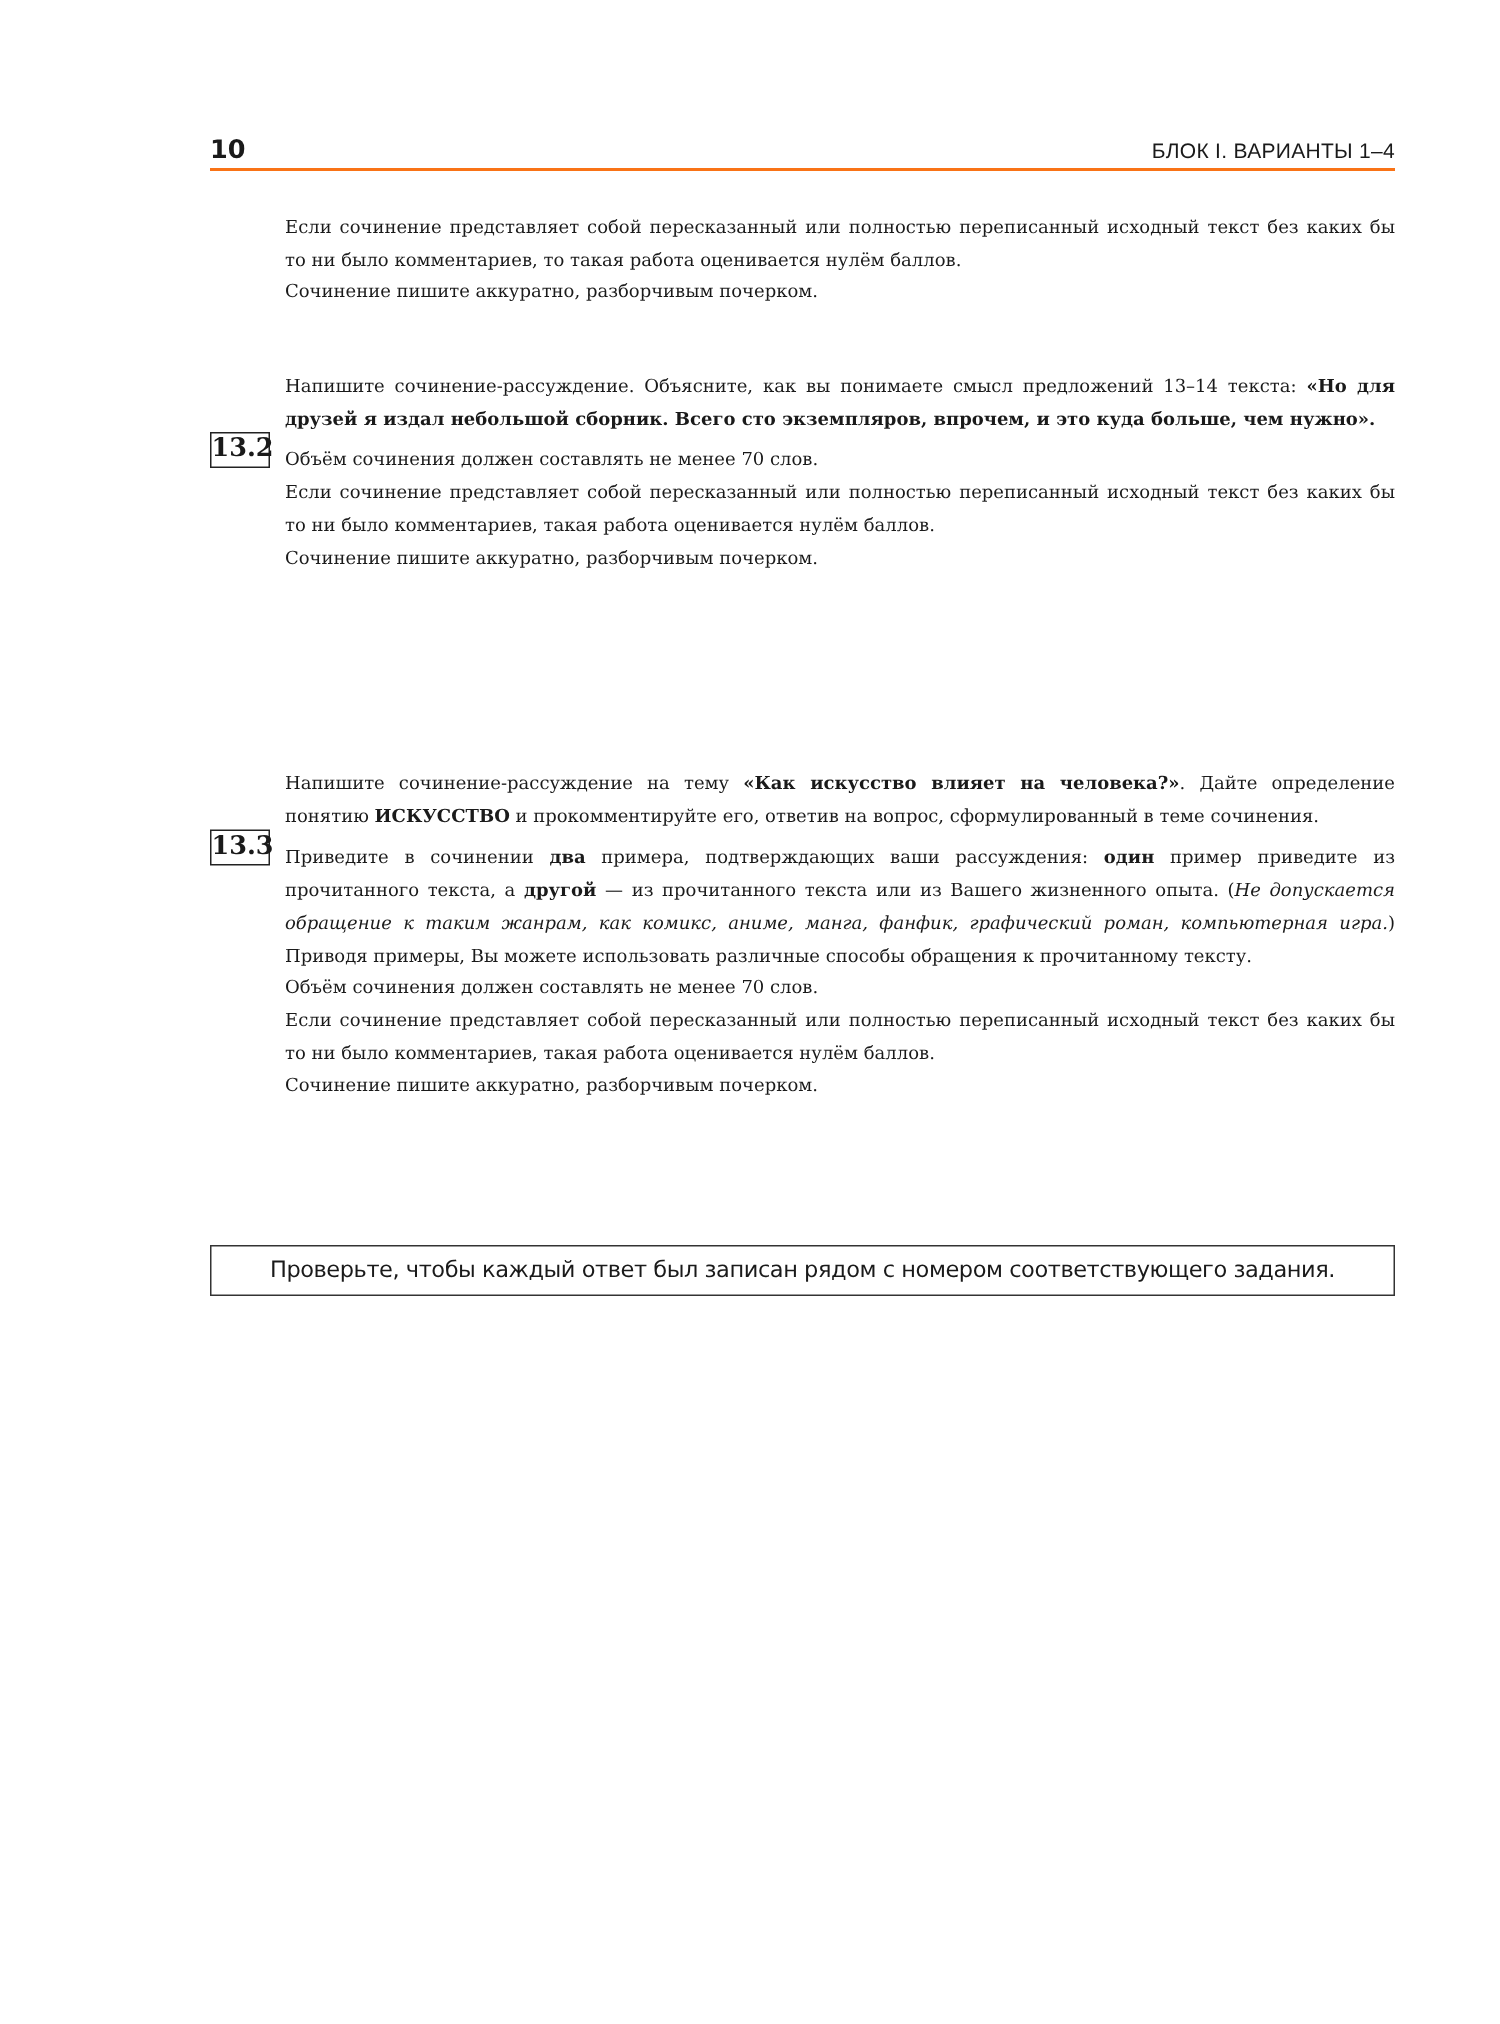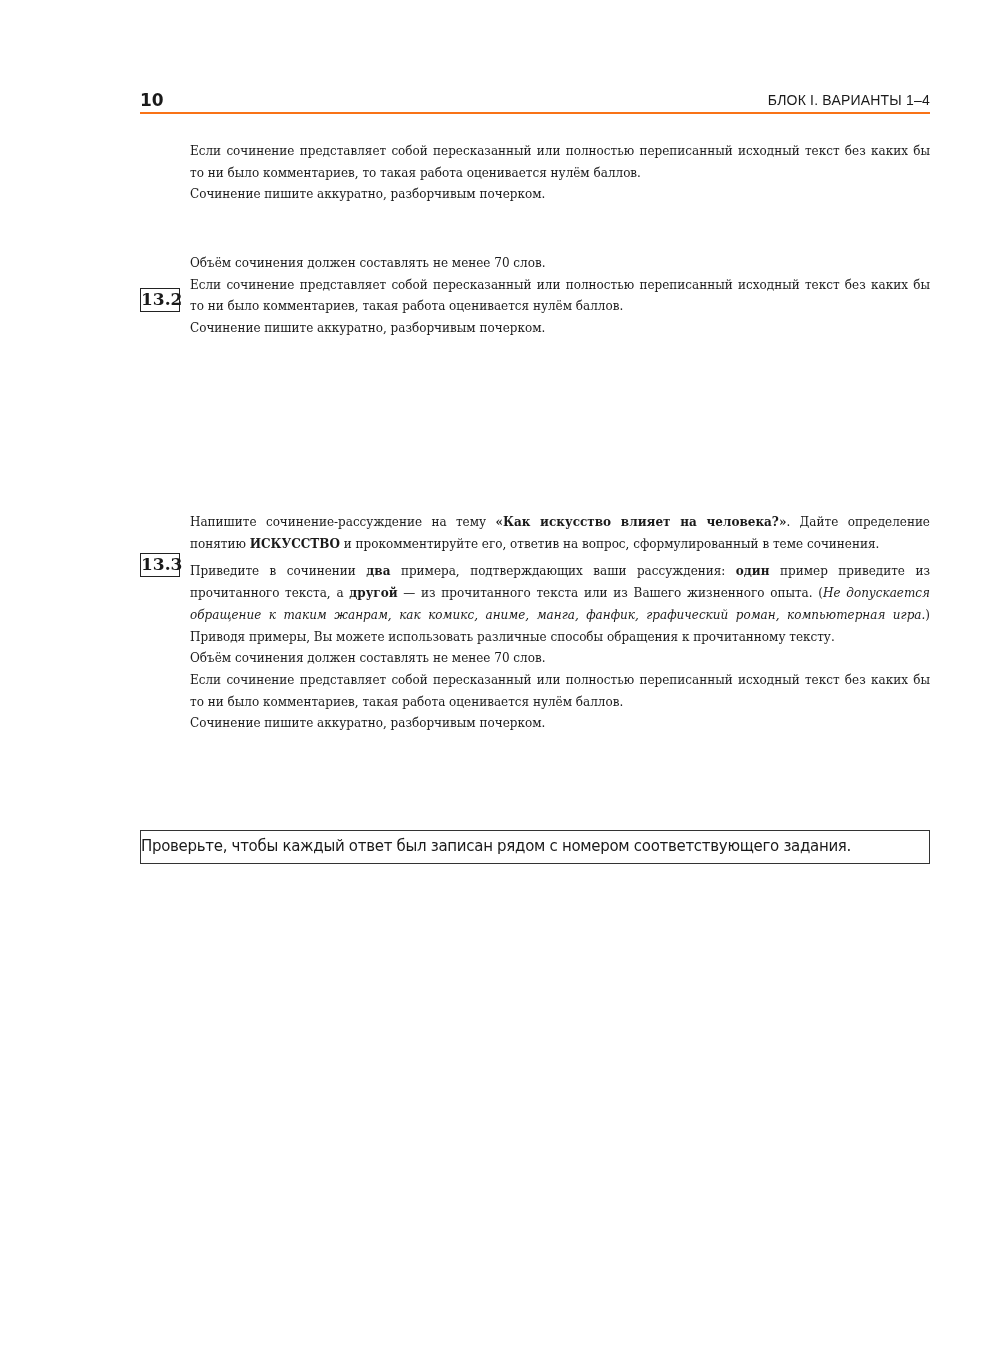--- a/index.html
+++ b/index.html
@@ -6,37 +6,38 @@
   body { width: 1000px; height: 1349px; position: relative; overflow: hidden; color: #1a1a1a; }
   .header { position: absolute; left: 140px; top: 88px; width: 790px; height: 24px; border-bottom: 2px solid #f97316; }
   .page-num { position: absolute; left: 0; top: 2px; font-family: "DejaVu Sans", sans-serif; font-weight: bold; font-size: 17px; }
   .running-head { position: absolute; right: 0; top: 4px; font-family: "Liberation Sans", sans-serif; font-size: 14px; letter-spacing: 0.2px; }
   .body { position: absolute; left: 190px; width: 740px; font-family: "DejaVu Serif", serif; font-size: 12px; line-height: 21.7px; text-align: justify; }
   .body p { margin: 0; }
   .gap { height: 6px; }
   .task-num { position: absolute; left: 140px; width: 40px; height: 24px; border: 1.5px solid #222; box-sizing: border-box; font-family: "DejaVu Serif", serif; font-weight: bold; font-size: 17px; line-height: 21px; text-align: center; background: #fff; margin-top: 41px; }
   b { font-weight: bold; }
   i { font-style: italic; }
-  .notice { position: absolute; left: 140px; top: 830px; width: 790px; height: 34px; border: 1.5px solid #333; box-sizing: border-box; font-family: "DejaVu Sans", sans-serif; font-size: 15px; line-height: 31px; text-align: left; letter-spacing: -0.3px; }
+  .notice { position: absolute; left: 140px; top: 830px; width: 790px; height: 34px; border: 1.5px solid #333; box-sizing: border-box; font-family: "DejaVu Sans", sans-serif; font-size: 15px; line-height: 31px; text-align: center; letter-spacing: -0.3px; }
 </style>
 </head>
 <body>
 
 <div class="header">
   <span class="page-num">10</span>
   <span class="running-head">БЛОК I. ВАРИАНТЫ 1–4</span>
 </div>
 
 <div class="body" style="top:141px;">
   <p>Если сочинение представляет собой пересказанный или полностью переписанный исходный текст без каких бы то ни было комментариев, то такая работа оценивается нулём баллов.</p>
   <p>Сочинение пишите аккуратно, разборчивым почерком.</p>
 </div>
 
 <div class="task-num" style="top:247px;">13.2</div>
 <div class="body" style="top:247px;">
+  <p><span>Напишите сочинение-рассуждение. Объясните, как вы понимаете смысл предложений 13–14 текста: </span><b>«Но для друзей я издал небольшой сборник. Всего сто экземпляров, впрочем, и это куда больше, чем нужно».</b></p>
   <div class="gap"></div>
   <p>Объём сочинения должен составлять не менее 70 слов.</p>
   <p>Если сочинение представляет собой пересказанный или полностью переписанный исходный текст без каких бы то ни было комментариев, такая работа оценивается нулём баллов.</p>
   <p>Сочинение пишите аккуратно, разборчивым почерком.</p>
 </div>
 
 <div class="task-num" style="top:512px;">13.3</div>
 <div class="body" style="top:512px;">
   <p><span>Напишите сочинение-рассуждение на тему </span><b>«Как искусство влияет на человека?»</b><span>. Дайте определение понятию </span><b>ИСКУССТВО</b><span> и прокомментируйте его, ответив на вопрос, сформулированный в теме сочинения.</span></p>
   <div class="gap"></div>

